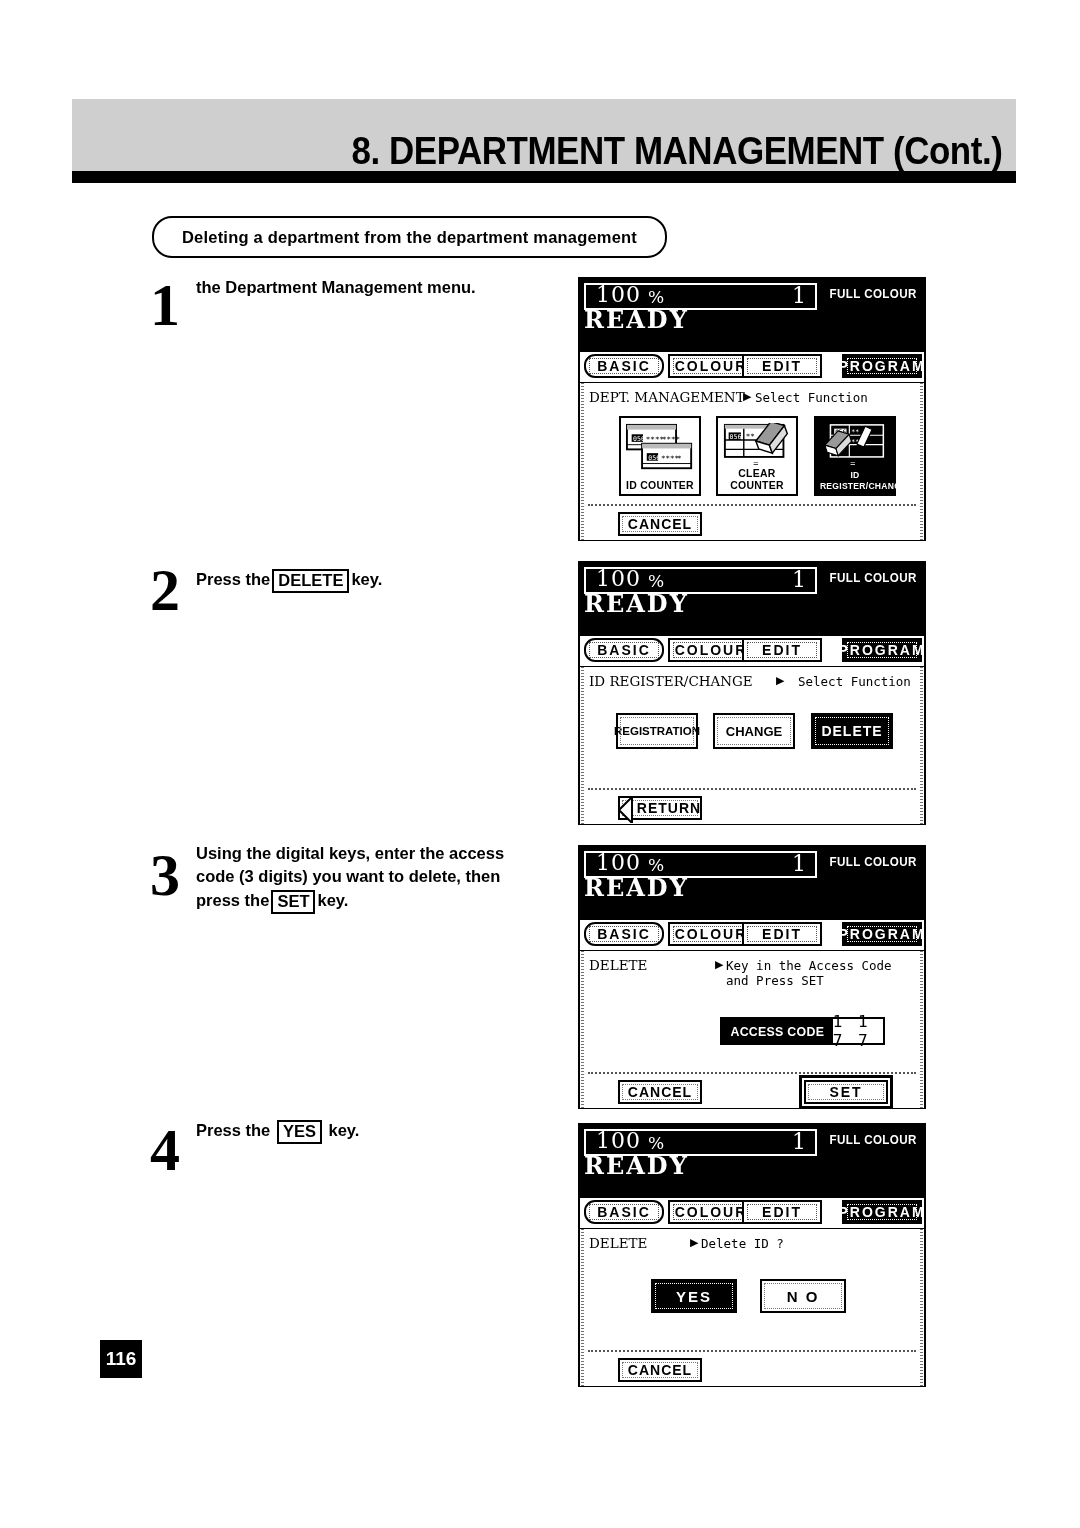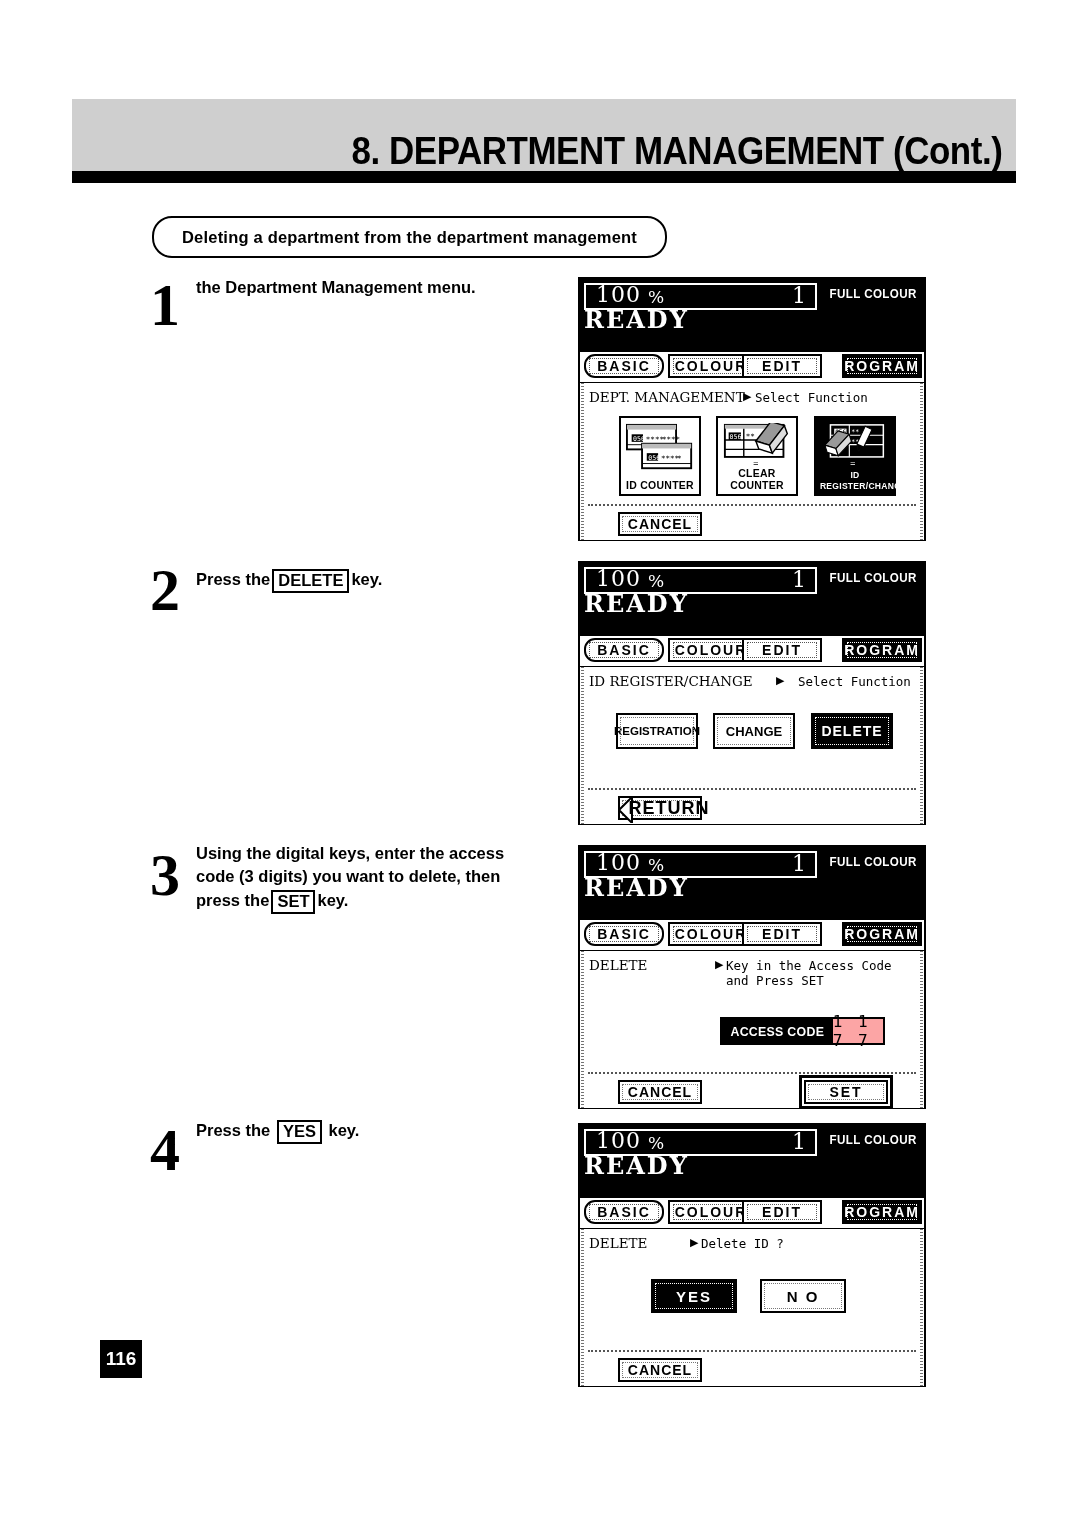--- a/index.html
+++ b/index.html
@@ -137,21 +137,21 @@
   .tab .inner{
     position:absolute; left:3px; right:3px; top:2px; bottom:2px;
     border:1px dotted #555;
     pointer-events:none;
   }
   .tab.sel{ background:#000; color:#fff; }
   .tab.sel .inner{ border-color:#fff; }
   .tab-basic{ left:4px;  width:80px;border-radius:11px; }
   .tab-colour{ left:88px; width:86px; }
   .tab-edit{ left:162px; width:80px; }
-  .tab-program{ left:262px; width:80px;justify-content:flex-end; }
+  .tab-program{ left:262px; width:80px; }
 
   
   .lcd-body{
     position:relative;
     background:#fff;
     color:#000;
   }
   .lcd-body:before{
     
     content:""; position:absolute; left:1px; top:0; bottom:0; width:3px;
@@ -233,21 +233,21 @@
   .acode .lab{
     display:flex; align-items:center; justify-content:center;
     background:#000; color:#fff;
     font-family:"Liberation Sans", sans-serif;
     font-size:13px; font-weight:bold;
     padding:0 6px; letter-spacing:0.3px;
     transform:scaleX(.95);
   }
   .acode .val{
     flex:1;
-    background:#fca5a5; color:#000;
+    background:#ffffff; color:#000;
     display:flex; align-items:center; justify-content:center;
     font-family:"DejaVu Sans Mono", monospace;
     font-size:16px; letter-spacing:3px;
   }
 </style>
 </head>
 <body>
 
 <div id="page-header">
   <div class="title">8. DEPARTMENT MANAGEMENT (Cont.)</div>
@@ -439,21 +439,21 @@
     <div class="btn" style="left:133px; top:46px; width:82px; height:36px; font-size:13px;">
         <span class="inner"></span>
         <span>CHANGE</span>
       </div>
     <div class="btn inv" style="left:231px; top:46px; width:82px; height:36px; font-size:14px; letter-spacing:1px;">
         <span class="inner"></span>
         <span>DELETE</span>
       </div>
 
     <div class="divider" style="top:121px;"></div>
-    <div class="btn" style="left:38px; top:129px; width:84px; height:24px; font-size:18px; letter-spacing:1px; padding-left:8px;">
+    <div class="btn" style="left:38px; top:129px; width:84px; height:24px; font-size:14px; letter-spacing:1px; padding-left:8px;">
       <span class="inner"></span>
       <svg style="position:absolute;left:-1px;top:-1px;" width="14" height="26" viewBox="0 0 14 26">
         <polygon points="13,0 13,26 0,13" fill="#fff" stroke="#000" stroke-width="2"></polygon>
       </svg>
       <span style="position:relative;left:5px;">RETURN</span>
     </div>
   </div>
 </div>
 
 <div class="lcd" style="top:845px; height:264px;">

